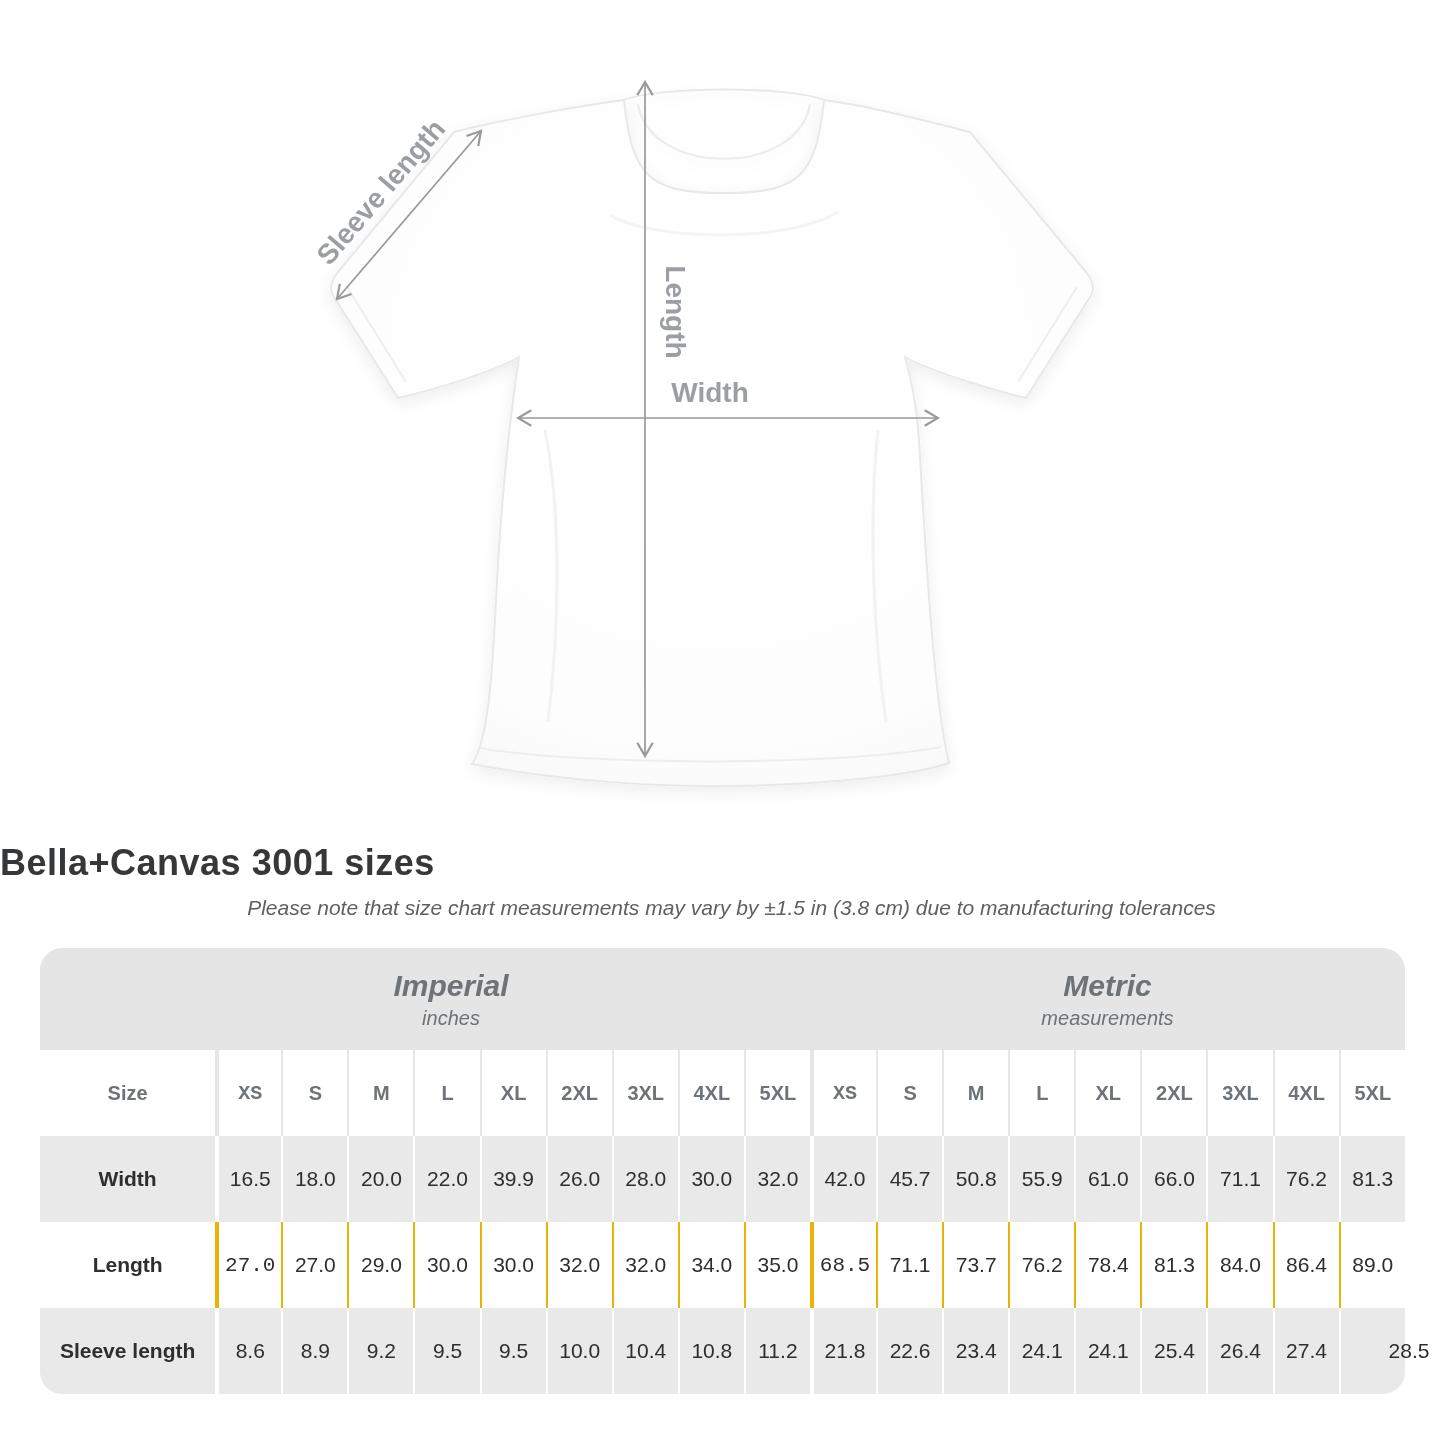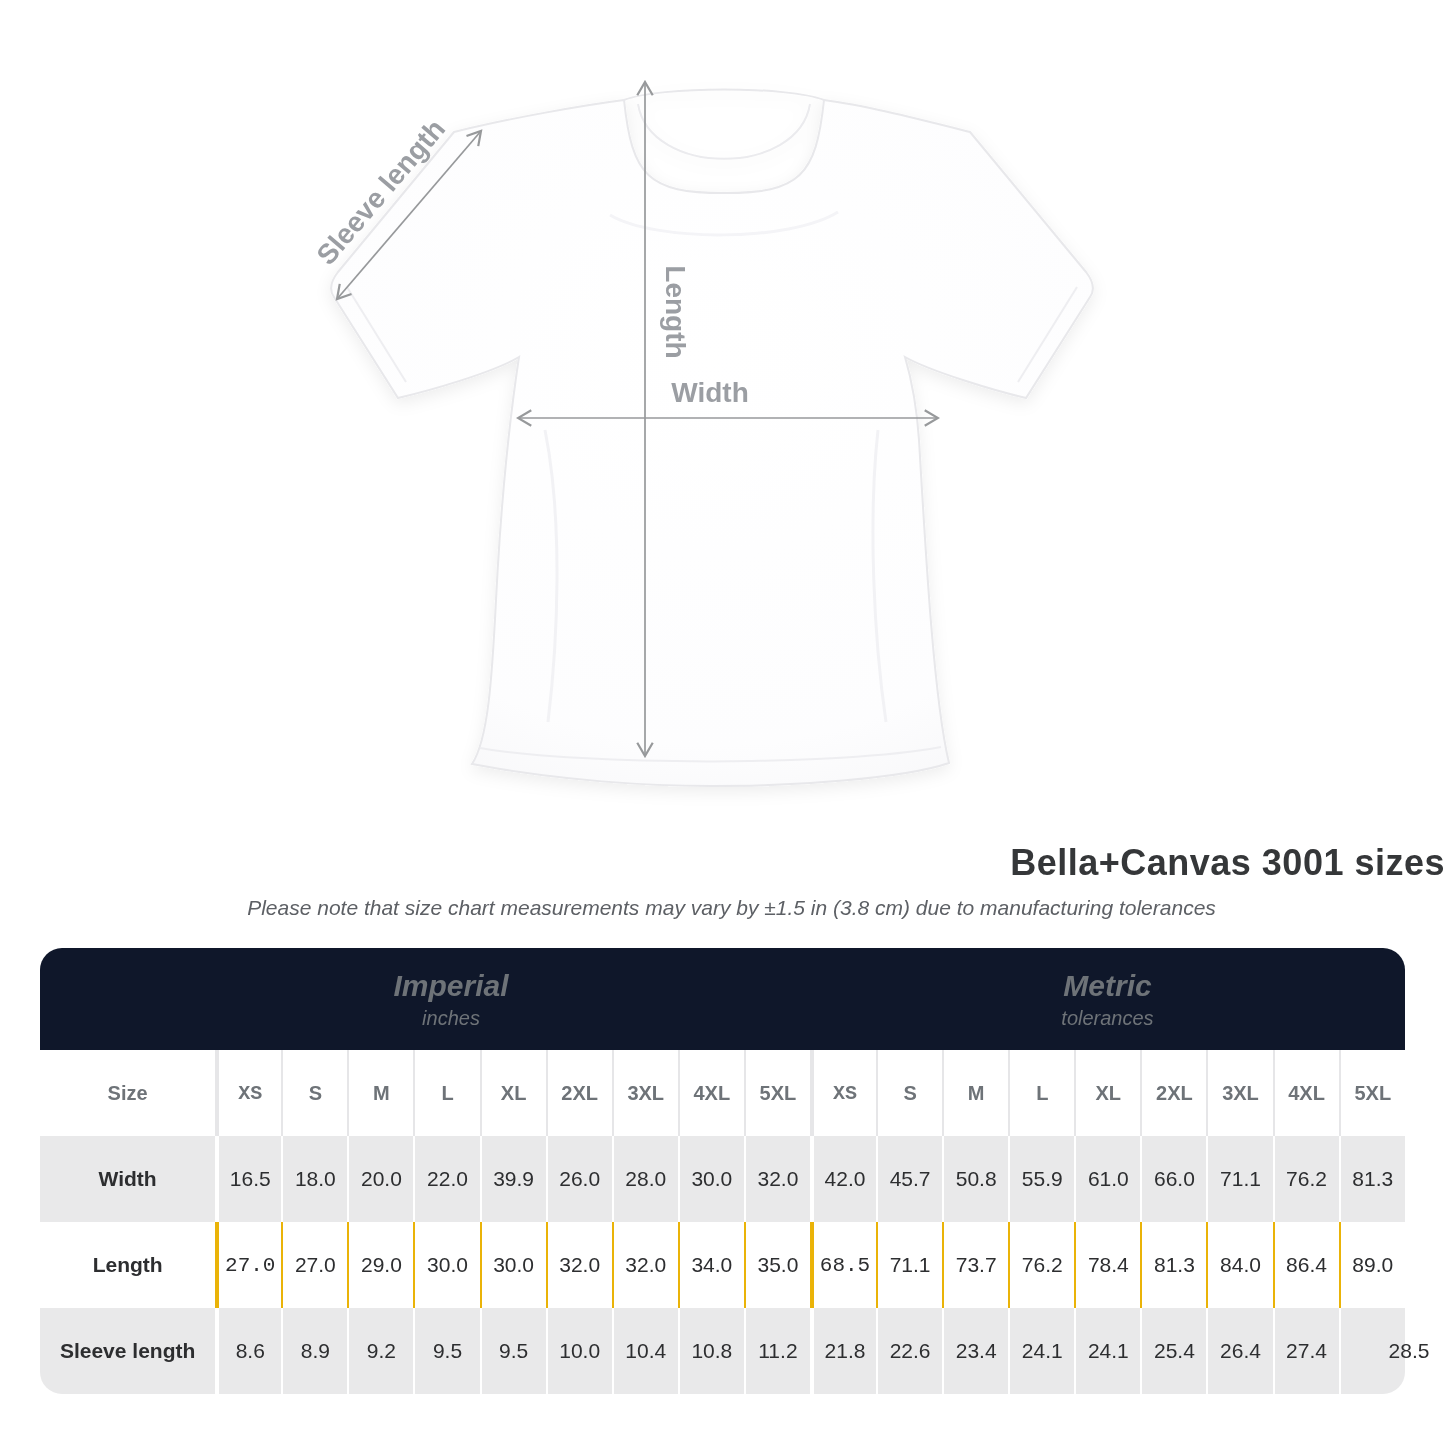--- a/index.html
+++ b/index.html
@@ -9,38 +9,38 @@
     -webkit-font-smoothing:antialiased;
     overflow:hidden;
   }
   
   .diagram{width:1445px;height:832px;position:relative;}
   .diagram svg{display:block;}
   .measure-label{font-weight:bold;font-size:28px;}
 
   
   .page-title{
-    text-align:right;font-size:36px;font-weight:bold;color:#353739;
+    text-align:left;font-size:36px;font-weight:bold;color:#353739;
     margin:10px 0 12px 0;letter-spacing:0.5px;
   }
   .tolerance-note{
     text-align:center;font-style:italic;font-size:21px;color:#5d6065;
     margin:0 0 28px 18px;
   }
 
   
   table.sizechart{
     margin-left:40px;width:1365px;table-layout:fixed;
     border-collapse:separate;border-spacing:0;
   }
   col.labelcol{width:175px;}
   col.datacol{width:66px;}
 
   tr.band td{
-    background:#0f172a;height:100px;text-align:center;vertical-align:middle;
+    background:#e5e5e5;height:100px;text-align:center;vertical-align:middle;
   }
   tr.band td.imp-cell{border-top-left-radius:22px;}
   tr.band td.met-cell{border-top-right-radius:22px;}
   .sec-label{font-size:30px;font-weight:bold;font-style:italic;color:#6e7378;line-height:1.25;}
   .sec-unit{font-size:20px;font-style:italic;color:#6e7378;line-height:1.3;}
   tr.band td.imp-cell .band-inner{transform:translateX(26px);}
 
   tr.sizesrow th{
     background:#ffffff;height:86px;text-align:center;vertical-align:middle;
     font-size:20px;font-weight:bold;color:#6e7378;padding:0;
@@ -162,21 +162,21 @@
       <tr class="band">
     <td colspan="10" class="imp-cell">
       <div class="band-inner">
         <div class="sec-label">Imperial</div>
         <div class="sec-unit">inches</div>
       </div>
     </td>
     <td colspan="9" class="met-cell">
       <div class="band-inner">
         <div class="sec-label">Metric</div>
-        <div class="sec-unit">tolerances</div>
+        <div class="sec-unit">measurements</div>
       </div>
     </td>
   </tr>
 
   <tr class="sizesrow">
     <th>Size</th>
     <th class="data group-start">XS</th>
     <th class="data">S</th>
     <th class="data">M</th>
     <th class="data">L</th>

